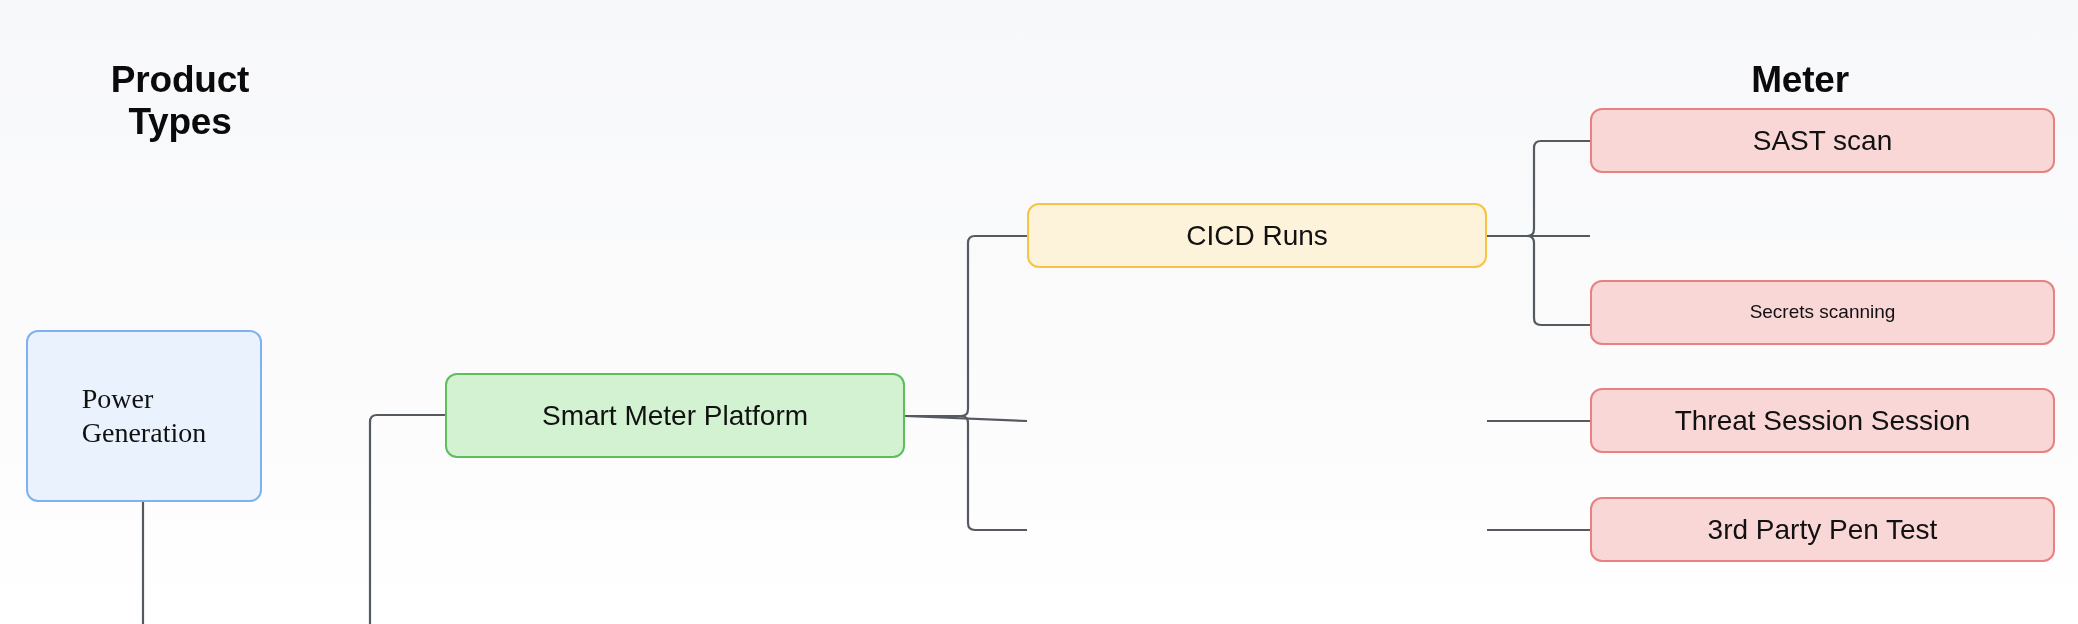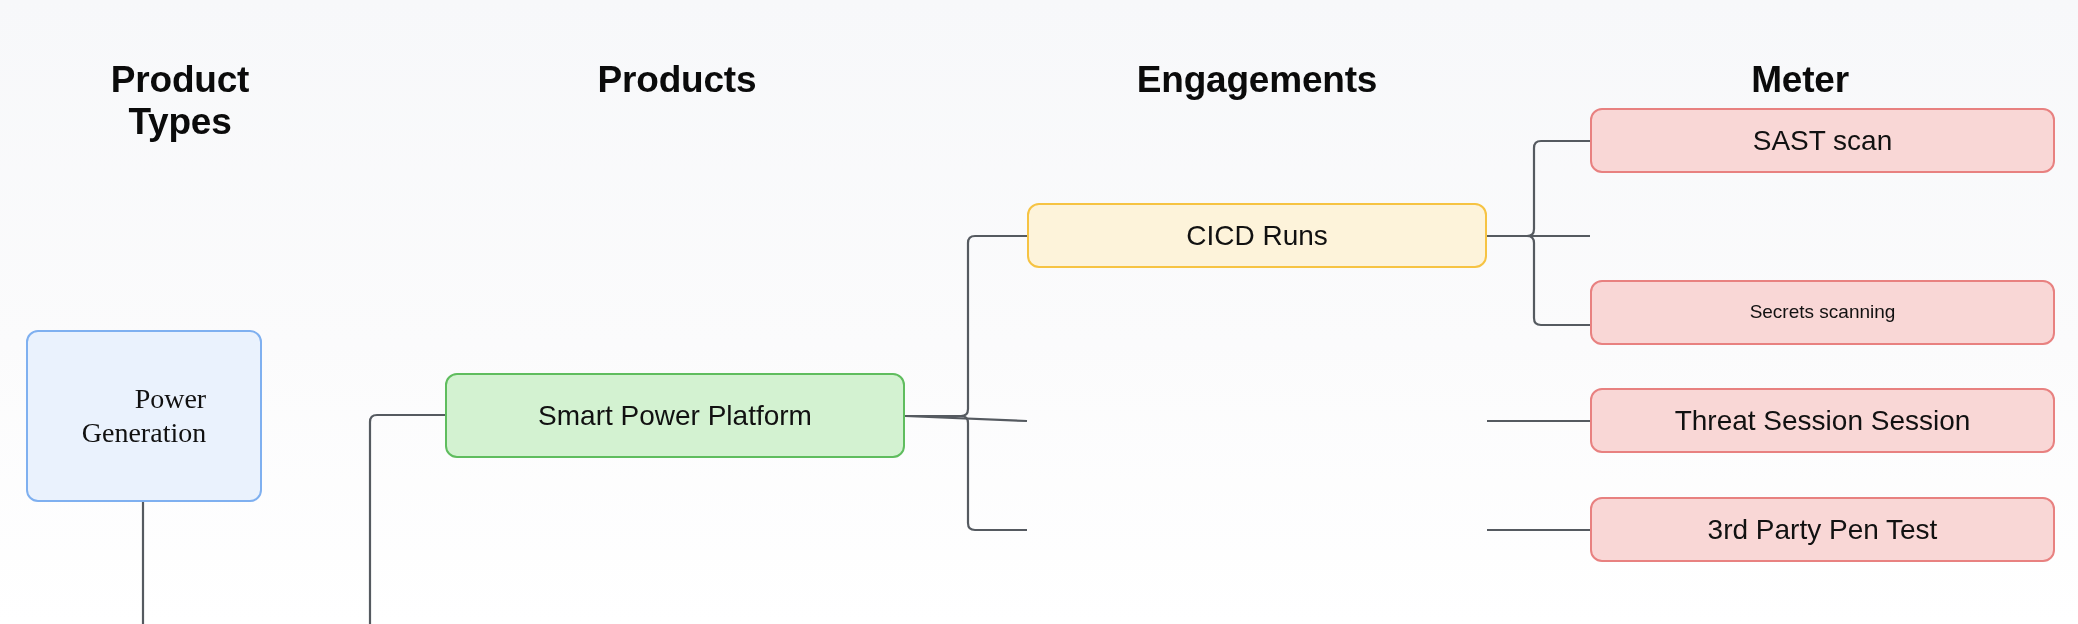--- a/index.html
+++ b/index.html
@@ -34,21 +34,21 @@
     line-height: 1.12;
     letter-spacing: -0.2px;
     white-space: pre-line;
   }
   .node {
     position: absolute;
     box-sizing: border-box;
     display: flex;
     align-items: center;
     justify-content: center;
-    text-align: right;
+    text-align: left;
     border-style: solid;
     color: #111111;
     line-height: 1.2;
     padding: 0 10px;
   }
   .node-producttype {
     background: #eaf2fd;
     border-color: #7fb0f0;
     border-width: 2.5px;
     border-radius: 12px;
@@ -88,37 +88,31 @@
       <path d="M 1487 236 L 1590 236" fill="none" stroke="#555a60" stroke-width="2.2" stroke-linecap="butt" stroke-linejoin="round"></path>
       <path d="M 1487 236 L 1527 236 Q 1534 236 1534 243 L 1534 318 Q 1534 325 1541 325 L 1590 325" fill="none" stroke="#555a60" stroke-width="2.2" stroke-linecap="butt" stroke-linejoin="round"></path>
       <path d="M 1487 421 L 1590 421" fill="none" stroke="#555a60" stroke-width="2.2" stroke-linecap="butt" stroke-linejoin="round"></path>
       <path d="M 1487 530 L 1590 530" fill="none" stroke="#555a60" stroke-width="2.2" stroke-linecap="butt" stroke-linejoin="round"></path>
     </svg>
 
   <div class="col-header" style="font-size: 37px; top: 18px; left: -220px; width: 800px; text-align: center;">
     <span>Product
 Types</span>
   </div>
-  <div class="col-header" style="font-size: 37px; top: 18px; left: 277px; width: 800px; text-align: center;">
-    <span>Products</span>
-  </div>
-  <div class="col-header" style="font-size: 37px; top: 18px; left: 857px; width: 800px; text-align: center;">
-    <span>Engagements</span>
-  </div>
   <div class="col-header" style="font-size: 37px; top: 18px; left: 1400px; width: 800px; text-align: center;">
     <span>Meter</span>
   </div>
 
   <div class="node node-producttype" style="left: 26px; top: 330px; width: 236px; height: 172px; background: rgb(234, 242, 253); border-color: rgb(127, 176, 240); font-size: 28px;">
     <span style="white-space: pre-line;">Power
 Generation</span>
   </div>
 
   <div class="node node-product" style="left: 445px; top: 373px; width: 460px; height: 85px; background: rgb(211, 242, 209); border-color: rgb(95, 189, 94); font-size: 28px;">
-    <span>Smart Power Platform</span>
+    <span>Smart Meter Platform</span>
   </div>
 
   <div class="node node-engagement" style="left: 1027px; top: 203px; width: 460px; height: 65px; background: rgb(253, 243, 218); border-color: rgb(246, 195, 67); font-size: 28px;">
     <span>CICD Runs</span>
   </div>
 
   <div class="node node-test" style="left: 1590px; top: 108px; width: 465px; height: 65px; background: rgb(249, 215, 214); border-color: rgb(232, 129, 128); font-size: 28px;">
     <span>SAST scan</span>
   </div>
   <div class="node node-test" style="left: 1590px; top: 280px; width: 465px; height: 65px; background: rgb(249, 215, 214); border-color: rgb(232, 129, 128); font-size: 19px;">

